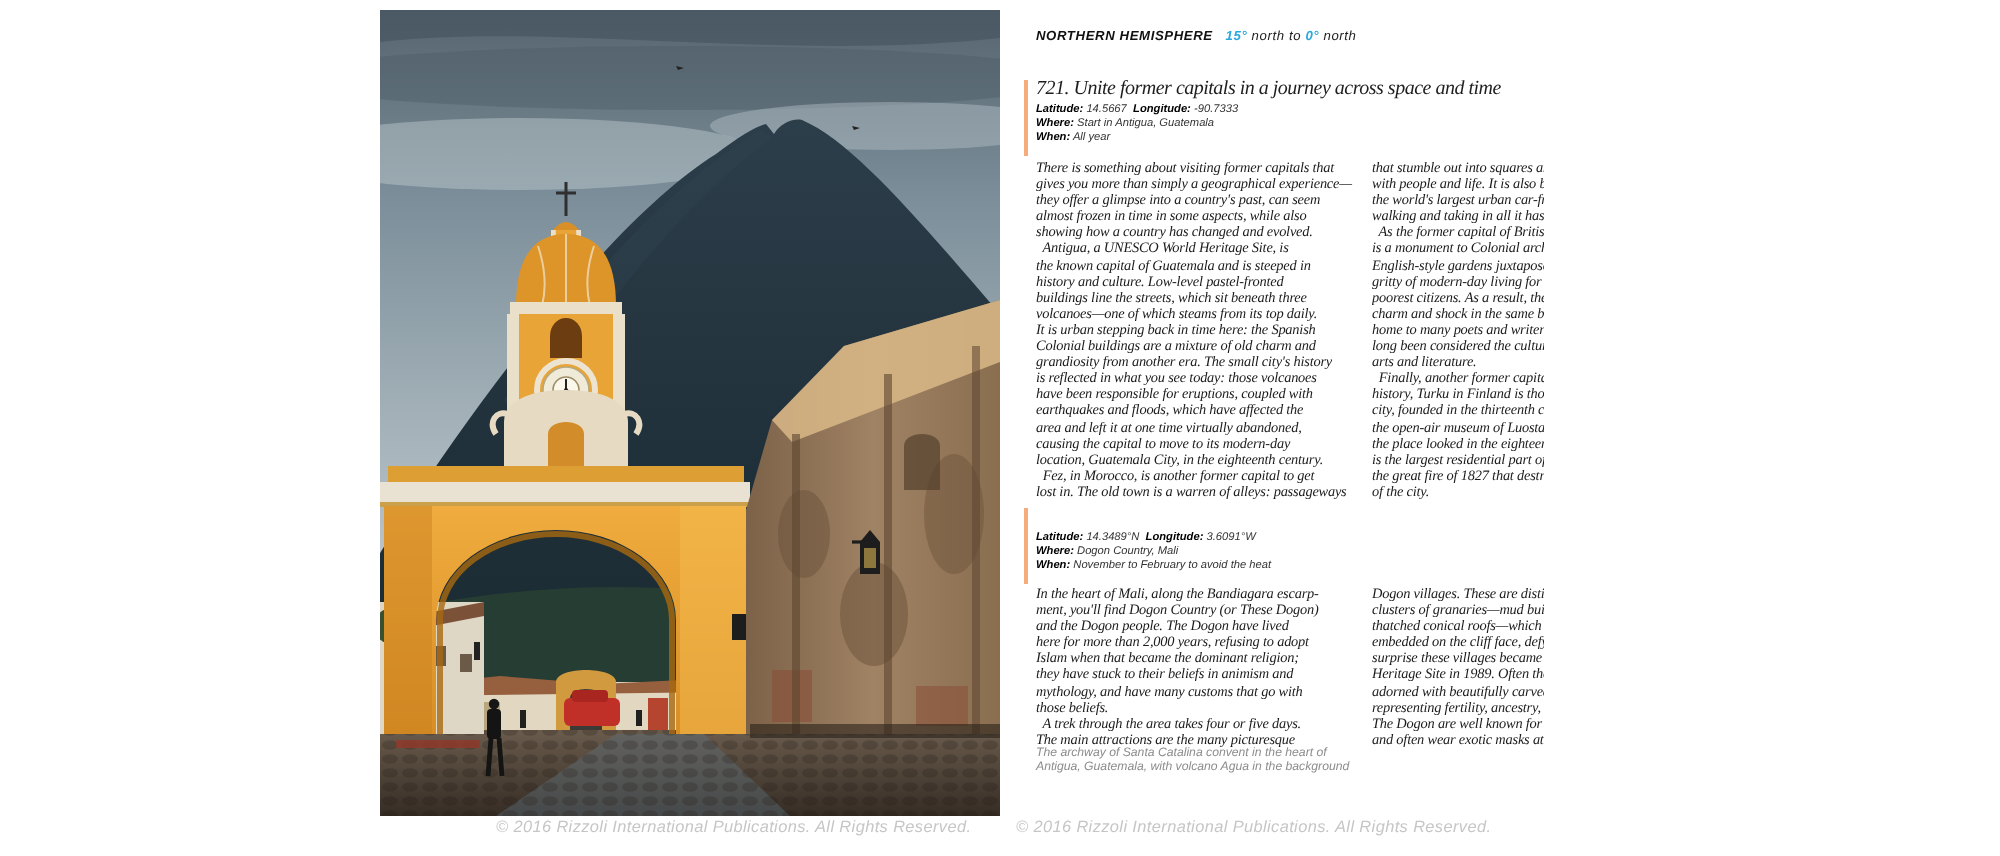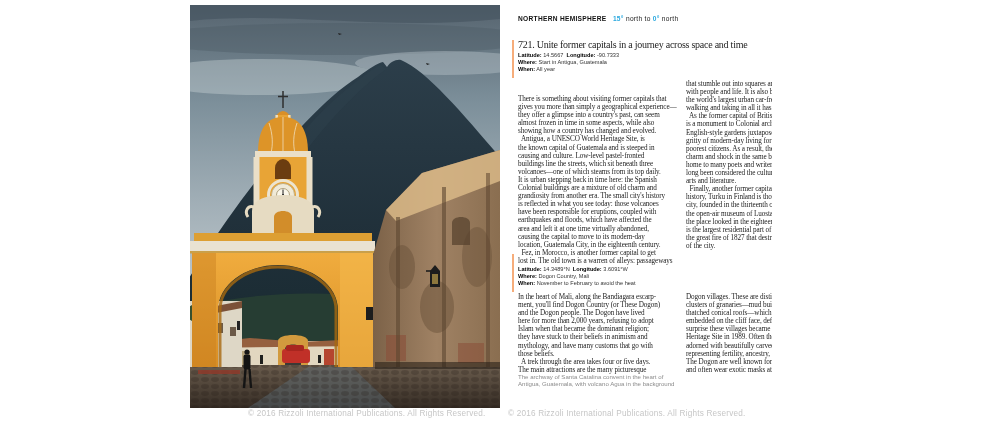--- a/index.html
+++ b/index.html
@@ -1,17 +1,17 @@
 <!DOCTYPE html>
 <html><head>
 <meta charset="utf-8">
 <style>
   html,body{margin:0;padding:0;background:#fff;}
   .page{position:relative;width:853px;height:428px;background:#fff;overflow:hidden;
-        font-family:"Liberation Sans",sans-serif;color:#1a1a1a;}
+        font-family:"Liberation Sans",sans-serif;color:#1a1a1a;font-style:italic;}
   .photo{position:absolute;left:190px;top:5px;width:310px;height:403px;}
   .photo svg{display:block;width:100%;height:100%;}
 
   .hdr{position:absolute;left:518px;top:15px;font-size:6.6px;letter-spacing:.3px;white-space:pre;}
   .hdr b{font-weight:bold;color:#111;}
   .cyan{color:#29a8df;font-weight:bold;}
   .hdr .plain{color:#222;font-weight:normal;}
 
   .entry-bar{position:absolute;width:2.4px;background:#f6ad7b;}
   .entry-title{position:absolute;left:518px;width:254px;overflow:hidden;white-space:nowrap;
@@ -186,29 +186,29 @@
 
   <div class="hdr"><b>NORTHERN HEMISPHERE</b><span class="plain">   </span><span class="cyan">15°</span><span class="plain"> north to </span><span class="cyan">0°</span><span class="plain"> north</span></div>
 
   <div class="entry-bar" style="left:512px;top:40px;height:38px;"></div>
   <div class="entry-title" style="top:39px;">721. Unite former capitals in a journey across space and time</div>
   <div class="meta" style="top:52px;">
     <div class="ml"><b>Latitude:</b> <span>14.5667</span>  <b>Longitude:</b> <span>-90.7333</span></div>
     <div class="ml"><b>Where:</b> <span>Start in Antigua, Guatemala</span></div>
     <div class="ml"><b>When:</b> <span>All year</span></div>
   </div>
-  <div class="col" style="left:518px;top:95px;width:166px;height:172px;">
+  <div class="col" style="left:518px;top:80px;width:166px;height:172px;">
       <div class="tl">There is something about visiting former capitals that</div>
       <div class="tl">gives you more than simply a geographical experience—</div>
       <div class="tl">they offer a glimpse into a country's past, can seem</div>
       <div class="tl">almost frozen in time in some aspects, while also</div>
       <div class="tl">showing how a country has changed and evolved.</div>
       <div class="tl">  Antigua, a UNESCO World Heritage Site, is</div>
       <div class="tl">the known capital of Guatemala and is steeped in</div>
-      <div class="tl">causing and culture. Low-level pastel-fronted</div>
+      <div class="tl">history and culture. Low-level pastel-fronted</div>
       <div class="tl">buildings line the streets, which sit beneath three</div>
       <div class="tl">volcanoes—one of which steams from its top daily.</div>
       <div class="tl">It is urban stepping back in time here: the Spanish</div>
       <div class="tl">Colonial buildings are a mixture of old charm and</div>
       <div class="tl">grandiosity from another era. The small city's history</div>
       <div class="tl">is reflected in what you see today: those volcanoes</div>
       <div class="tl">have been responsible for eruptions, coupled with</div>
       <div class="tl">earthquakes and floods, which have affected the</div>
       <div class="tl">area and left it at one time virtually abandoned,</div>
       <div class="tl">causing the capital to move to its modern-day</div>

